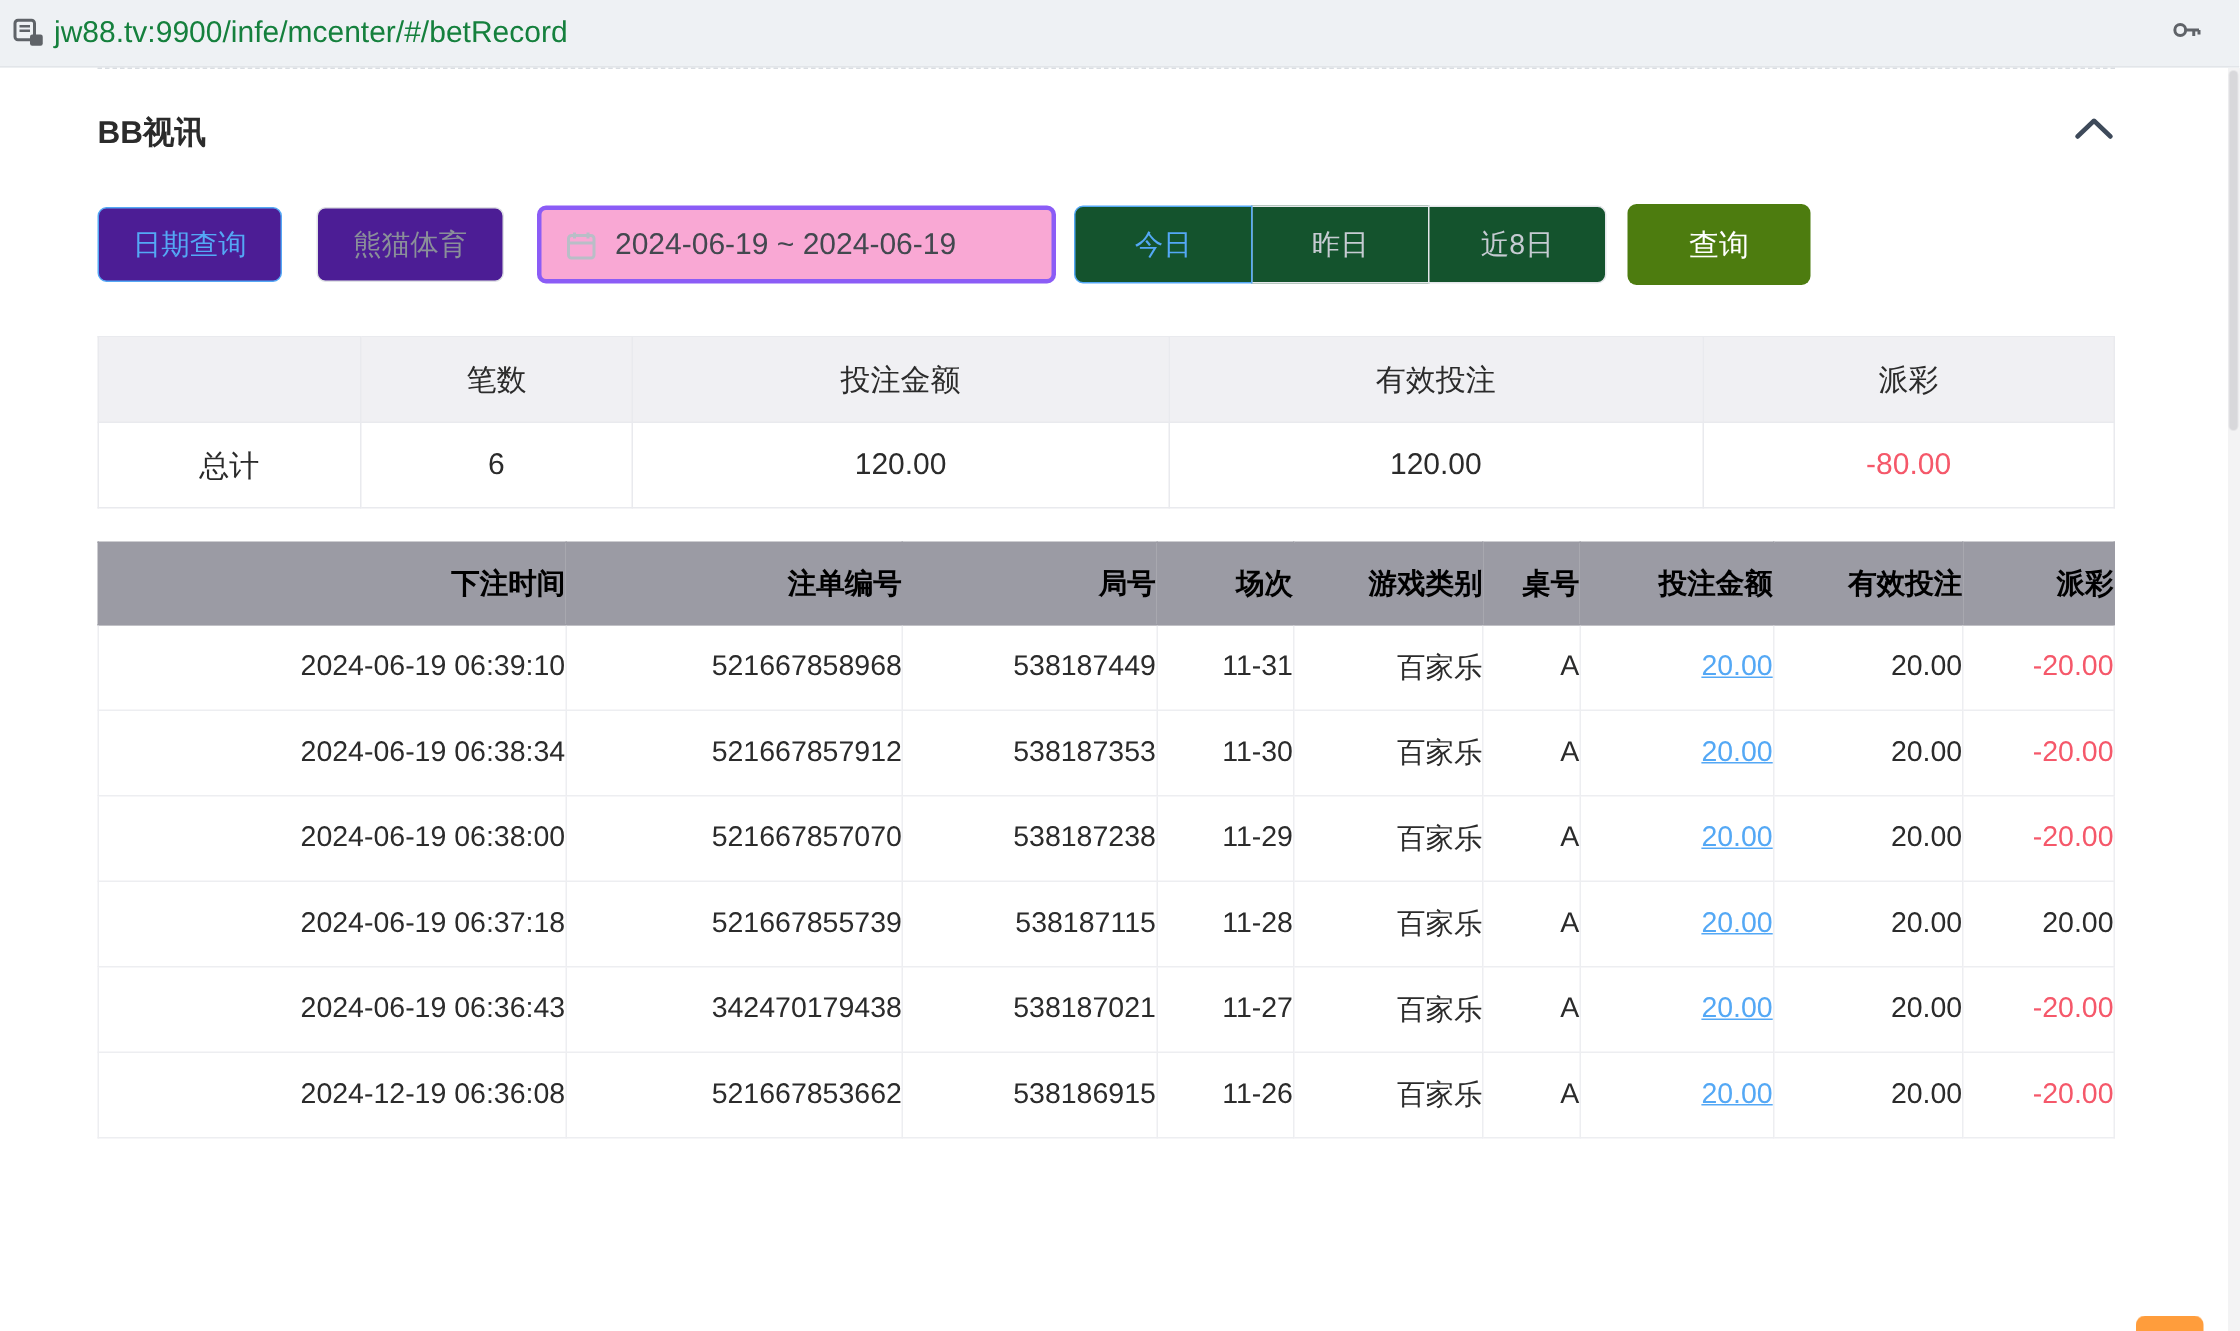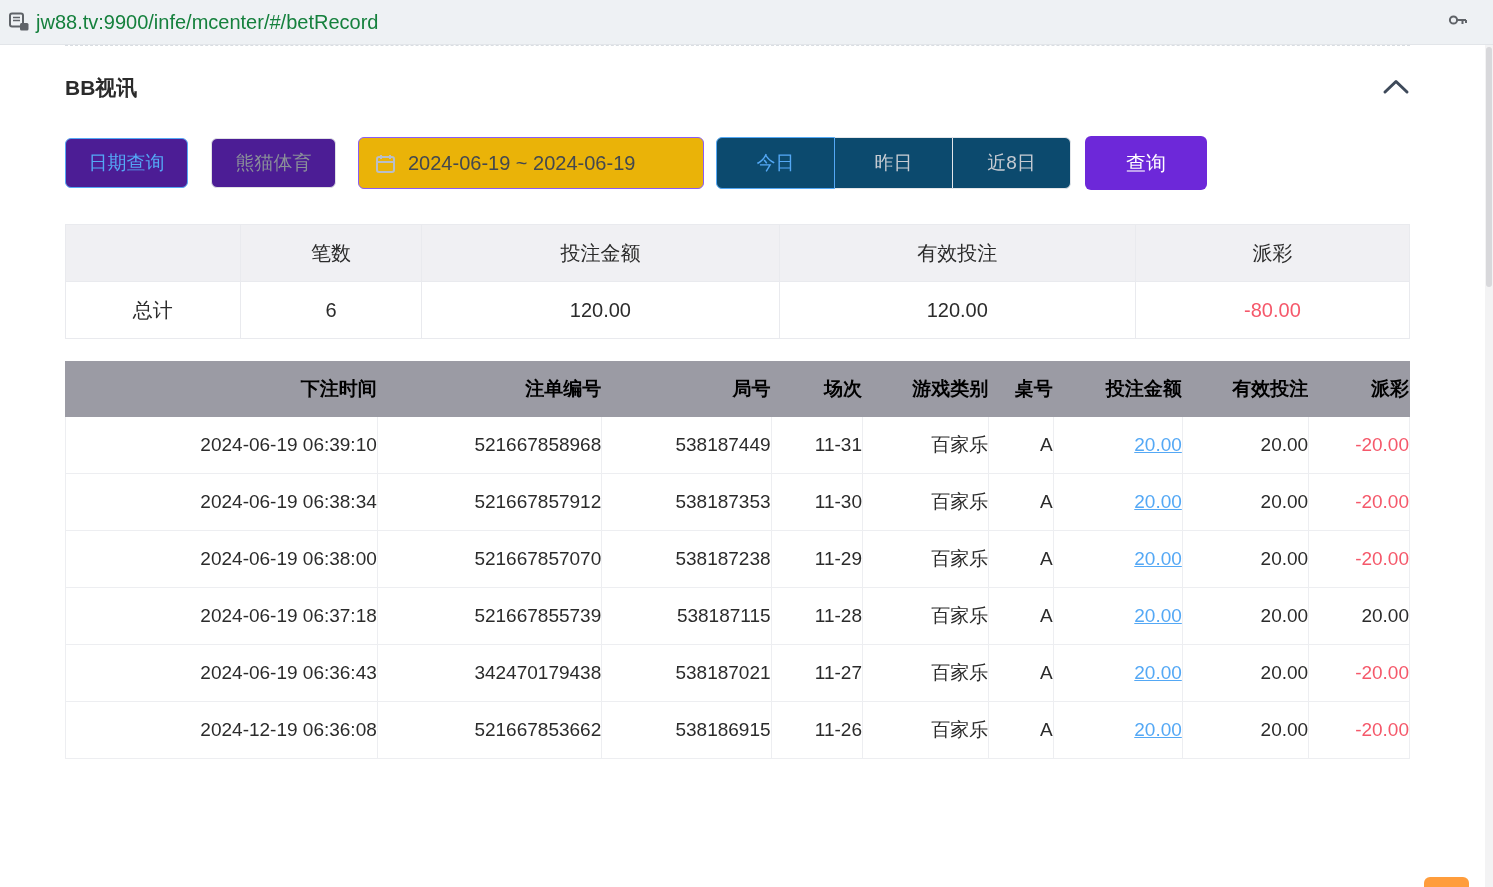--- a/index.html
+++ b/index.html
@@ -46,46 +46,46 @@
     height: 50px;
     display: inline-flex; align-items: center; justify-content: center;
     cursor: pointer;
     font-family: inherit;
   }
   .btn-outline-blue { border: 1px solid #54a8f5; color: #54a8f5; width: 123px; }
   .btn-outline-gray { border: 1px solid #dfe1e5; color: #8a8f99; width: 125px; margin-left: 23px; }
   .date-box {
     margin-left: 22px;
     width: 346px; height: 52px;
-    border: 1px solid #8b5cf6; border-radius: 6px;
+    border: 3px solid #8b5cf6; border-radius: 6px;
     display: flex; align-items: center;
     padding: 0 16px;
-    background: #eab308;
+    background: #f9a8d4;
   }
   .date-box .cal { margin-right: 12px; display: flex; align-items: center; }
   .date-text { font-size: 20px; color: #43484f; }
   .btn-group { display: flex; margin-left: 12px; }
   .btn-group .gbtn {
     width: 119px; height: 52px;
-    background: #0c4a6e;
+    background: #14532d;
     border: 1px solid #e4e6ea;
     font-size: 19px;
     color: #c6cbd2;
     display: inline-flex; align-items: center; justify-content: center;
     cursor: pointer;
     margin-left: -1px;
     font-family: inherit;
   }
   .btn-group .gbtn:first-child { border-radius: 6px 0 0 6px; margin-left: 0; }
   .btn-group .gbtn:last-child { border-radius: 0 6px 6px 0; }
   .btn-group .gbtn.active { border-color: #54a8f5; color: #54a8f5; z-index: 2; position: relative; }
   .btn-search {
     margin-left: 14px;
     width: 122px; height: 54px;
-    background: #6d28d9;
+    background: #4d7c0f;
     color: #fff;
     border: none; border-radius: 6px;
     font-size: 20px;
   }
 
   
   table { width: 100%; border-collapse: collapse; table-layout: fixed; }
   .summary-table { margin-bottom: 22px; }
   .summary-table th, .summary-table td {
     border: 1px solid #e9eaee;

